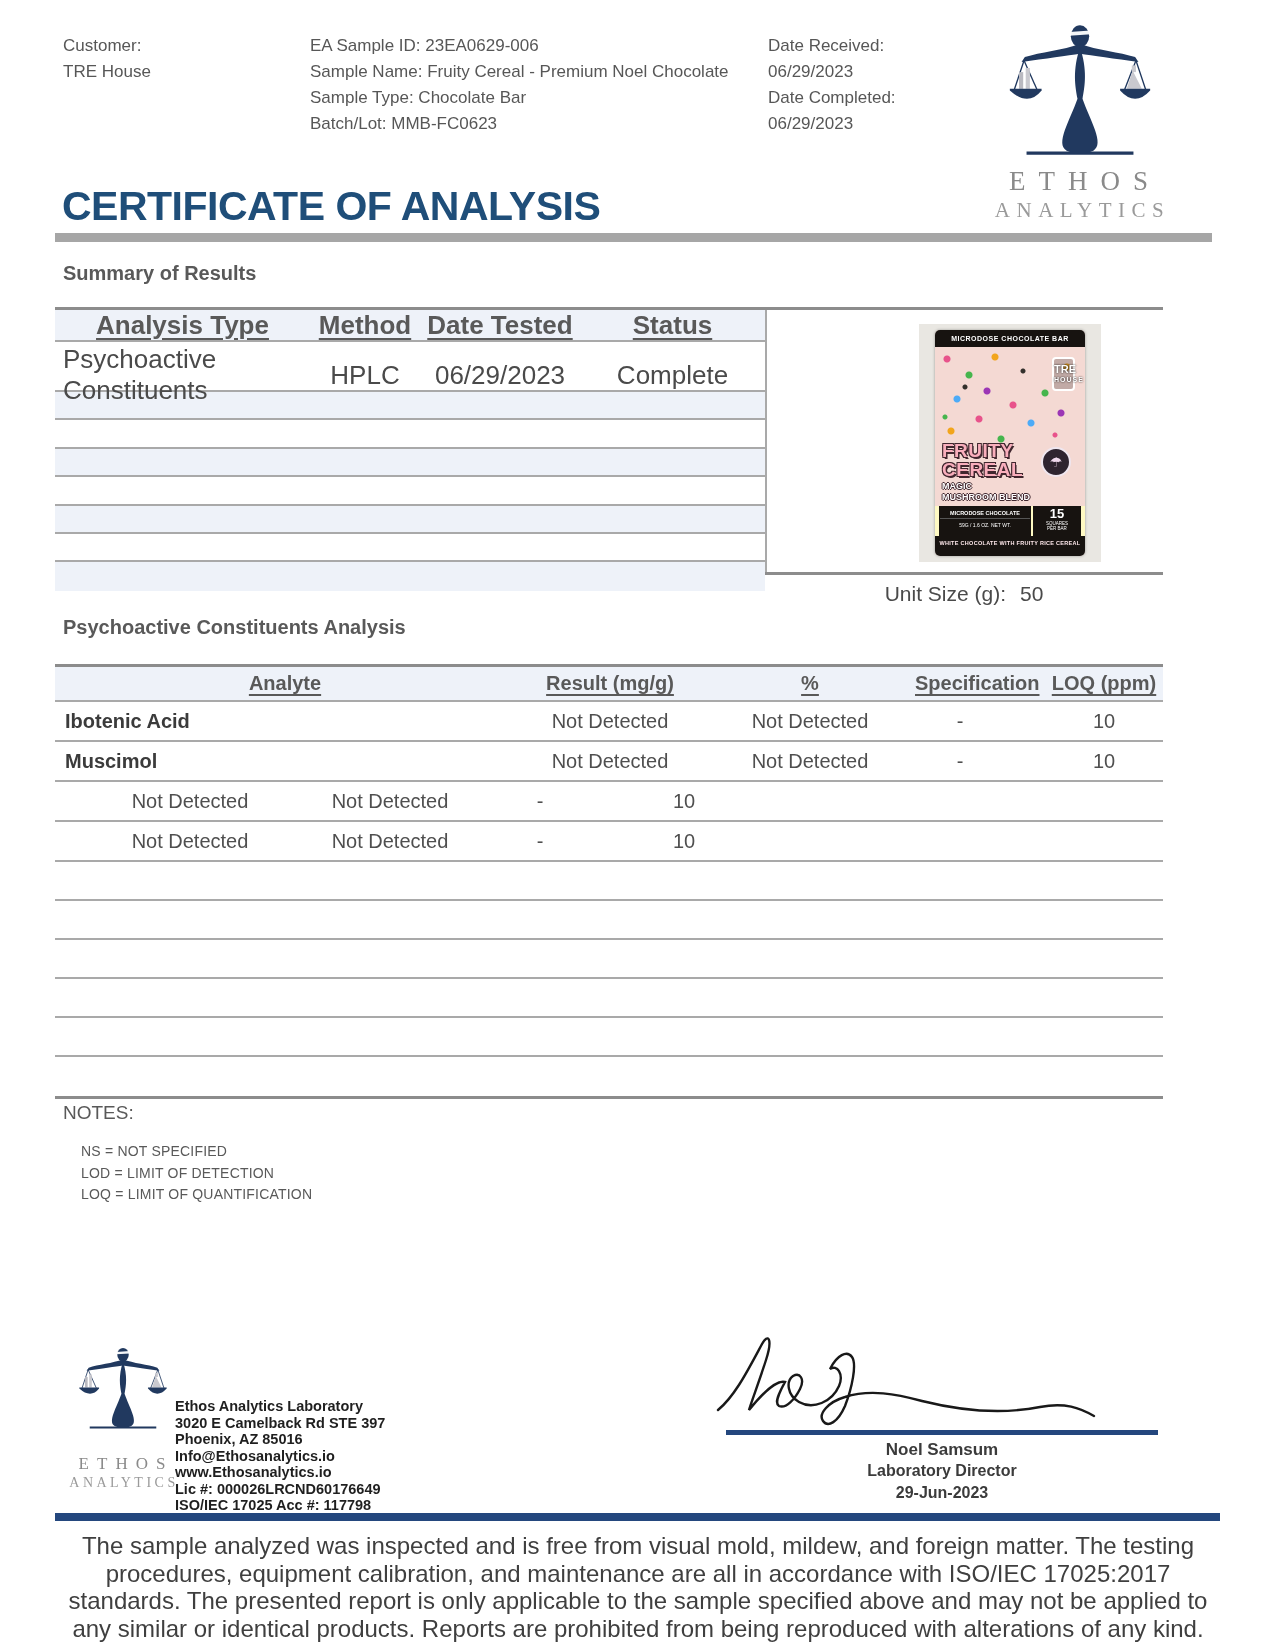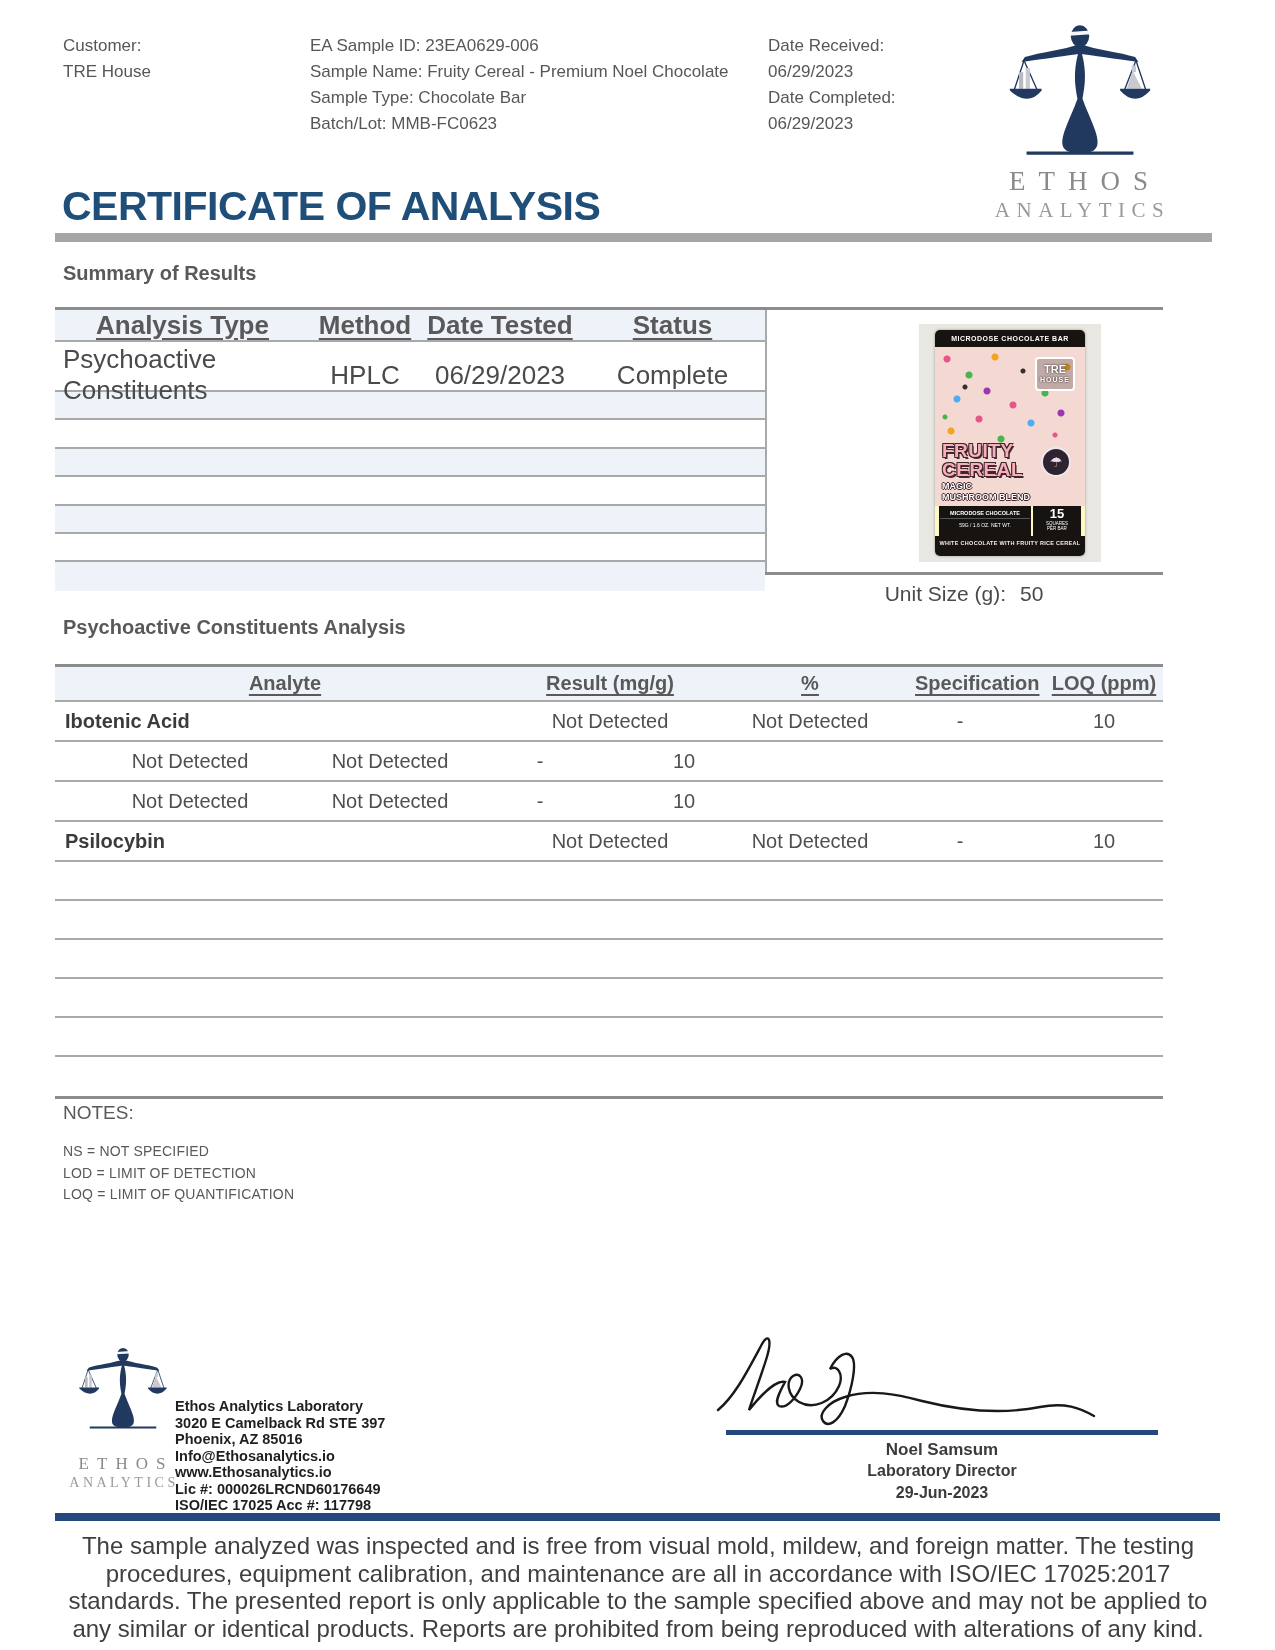--- a/index.html
+++ b/index.html
@@ -63,21 +63,21 @@
       radial-gradient(circle 4px at 16px 84px, #f2a51c 0 3px, transparent 4px),
       radial-gradient(circle 4px at 44px 72px, #e8538b 0 3px, transparent 4px),
       radial-gradient(circle 4px at 96px 76px, #4dabf7 0 3px, transparent 4px),
       radial-gradient(circle 4px at 126px 66px, #9c36b5 0 3px, transparent 4px),
       radial-gradient(circle 4px at 66px 92px, #46b54d 0 3px, transparent 4px),
       radial-gradient(circle 3px at 88px 24px, #33302c 0 2px, transparent 3px),
       radial-gradient(circle 3px at 30px 40px, #33302c 0 2px, transparent 3px),
       radial-gradient(circle 3px at 120px 88px, #e8538b 0 2px, transparent 3px),
       radial-gradient(circle 3px at 10px 70px, #46b54d 0 2px, transparent 3px);
   }
-  .pk-brand { position:absolute; right:10px; top:10px; width:40px; height:34px;
+  .pk-brand { position:absolute; right:10px; top:10px; width:23px; height:34px;
               border:2px solid #fff; border-radius:4px; background:rgba(40,30,30,.25);
               color:#fff; text-align:center; font-weight:bold; }
   .pk-brand .b1 { font-size:11px; line-height:14px; margin-top:3px; text-shadow:0 0 2px #000; }
   .pk-brand .b2 { font-size:7px; line-height:8px; letter-spacing:1px; text-shadow:0 0 2px #000; }
   .pk-name { position:absolute; left:7px; top:94px; font-size:19px; font-weight:bold; line-height:19px;
              color:#f9aebc; letter-spacing:.5px; text-shadow:-1px -1px 0 #40262e, 1px -1px 0 #40262e, -1px 1px 0 #40262e, 1.5px 1.5px 0 #40262e; }
   .pk-shroom { position:absolute; right:14px; top:100px; width:30px; height:30px; border-radius:50%;
                background:#2e2430; border:2px solid #efe6ef; color:#efd9ee; text-align:center; line-height:27px; font-size:14px; }
   .pk-sub { position:absolute; left:7px; top:134px; color:#fff; font-weight:bold; font-size:9px; line-height:11px;
             text-shadow:-1px 0 0 #40262e, 1px 0 0 #40262e, 0 -1px 0 #40262e, 0 1px 0 #40262e; }
@@ -103,21 +103,21 @@
   .arow.h { height:35px; background:#eef2f9; }
   .arow.d { height:40px; }
   .arow.e { height:39px; }
   .ac { text-align:center; font-size:20px; color:#4f4f4f;padding-left:40px; }
   .ac1 { width:420px; } .ac2 { width:230px; } .ac3 { width:170px; } .ac4 { width:130px; } .ac5 { width:158px; }
   .arow.h .ac { font-weight:bold; color:#595959; font-size:20px; text-decoration:underline; text-underline-offset:4px; }
   .arow.d .ac1 { text-align:left; padding-left:10px; font-weight:bold; color:#3b3b3b; }
 
   
   .notes-h { position:absolute; left:63px; top:1102px; font-size:19px; color:#595959; }
-  .note-line { position:absolute; left:63px; font-size:14px; color:#595959; letter-spacing:.2px; }
+  .note-line { position:absolute; left:81px; font-size:14px; color:#595959; letter-spacing:.2px; }
   .nl1 { top:1143px; } .nl2 { top:1165px; } .nl3 { top:1186px; }
 
   
   .logo-bottom { position:absolute; left:58px; top:1326px; width:130px; text-align:center; }
   .logo-bottom svg { width:104px; height:128px; display:block; margin:0 auto; }
   .logo-bottom .logo-word1 { font-size:17px; letter-spacing:8px; margin-left:6px; margin-top:0; }
   .logo-bottom .logo-word2 { font-size:14px; letter-spacing:3.5px; margin-left:2px; }
 
   .lab-info { position:absolute; left:175px; top:1398px; font-size:14.5px; font-weight:bold; color:#1f1f1f; line-height:16.5px; }
 
@@ -258,33 +258,33 @@
       <div class="ac ac5">LOQ (ppm)</div>
     </div>
     <div class="arow d white">
       <div class="ac ac1">Ibotenic Acid</div>
       <div class="ac ac2">Not Detected</div>
       <div class="ac ac3">Not Detected</div>
       <div class="ac ac4">-</div>
       <div class="ac ac5">10</div>
     </div>
     <div class="arow d blue">
+      <div class="ac ac1">Muscimol</div>
       <div class="ac ac2">Not Detected</div>
       <div class="ac ac3">Not Detected</div>
       <div class="ac ac4">-</div>
       <div class="ac ac5">10</div>
     </div>
     <div class="arow d white">
       <div class="ac ac2">Not Detected</div>
       <div class="ac ac3">Not Detected</div>
       <div class="ac ac4">-</div>
       <div class="ac ac5">10</div>
     </div>
     <div class="arow d blue">
-      <div class="ac ac1">Psilocybin</div>
       <div class="ac ac2">Not Detected</div>
       <div class="ac ac3">Not Detected</div>
       <div class="ac ac4">-</div>
       <div class="ac ac5">10</div>
     </div>
     <div class="arow e white"></div>
     <div class="arow e blue"></div>
     <div class="arow e white"></div>
     <div class="arow e blue"></div>
     <div class="arow e white"></div>

